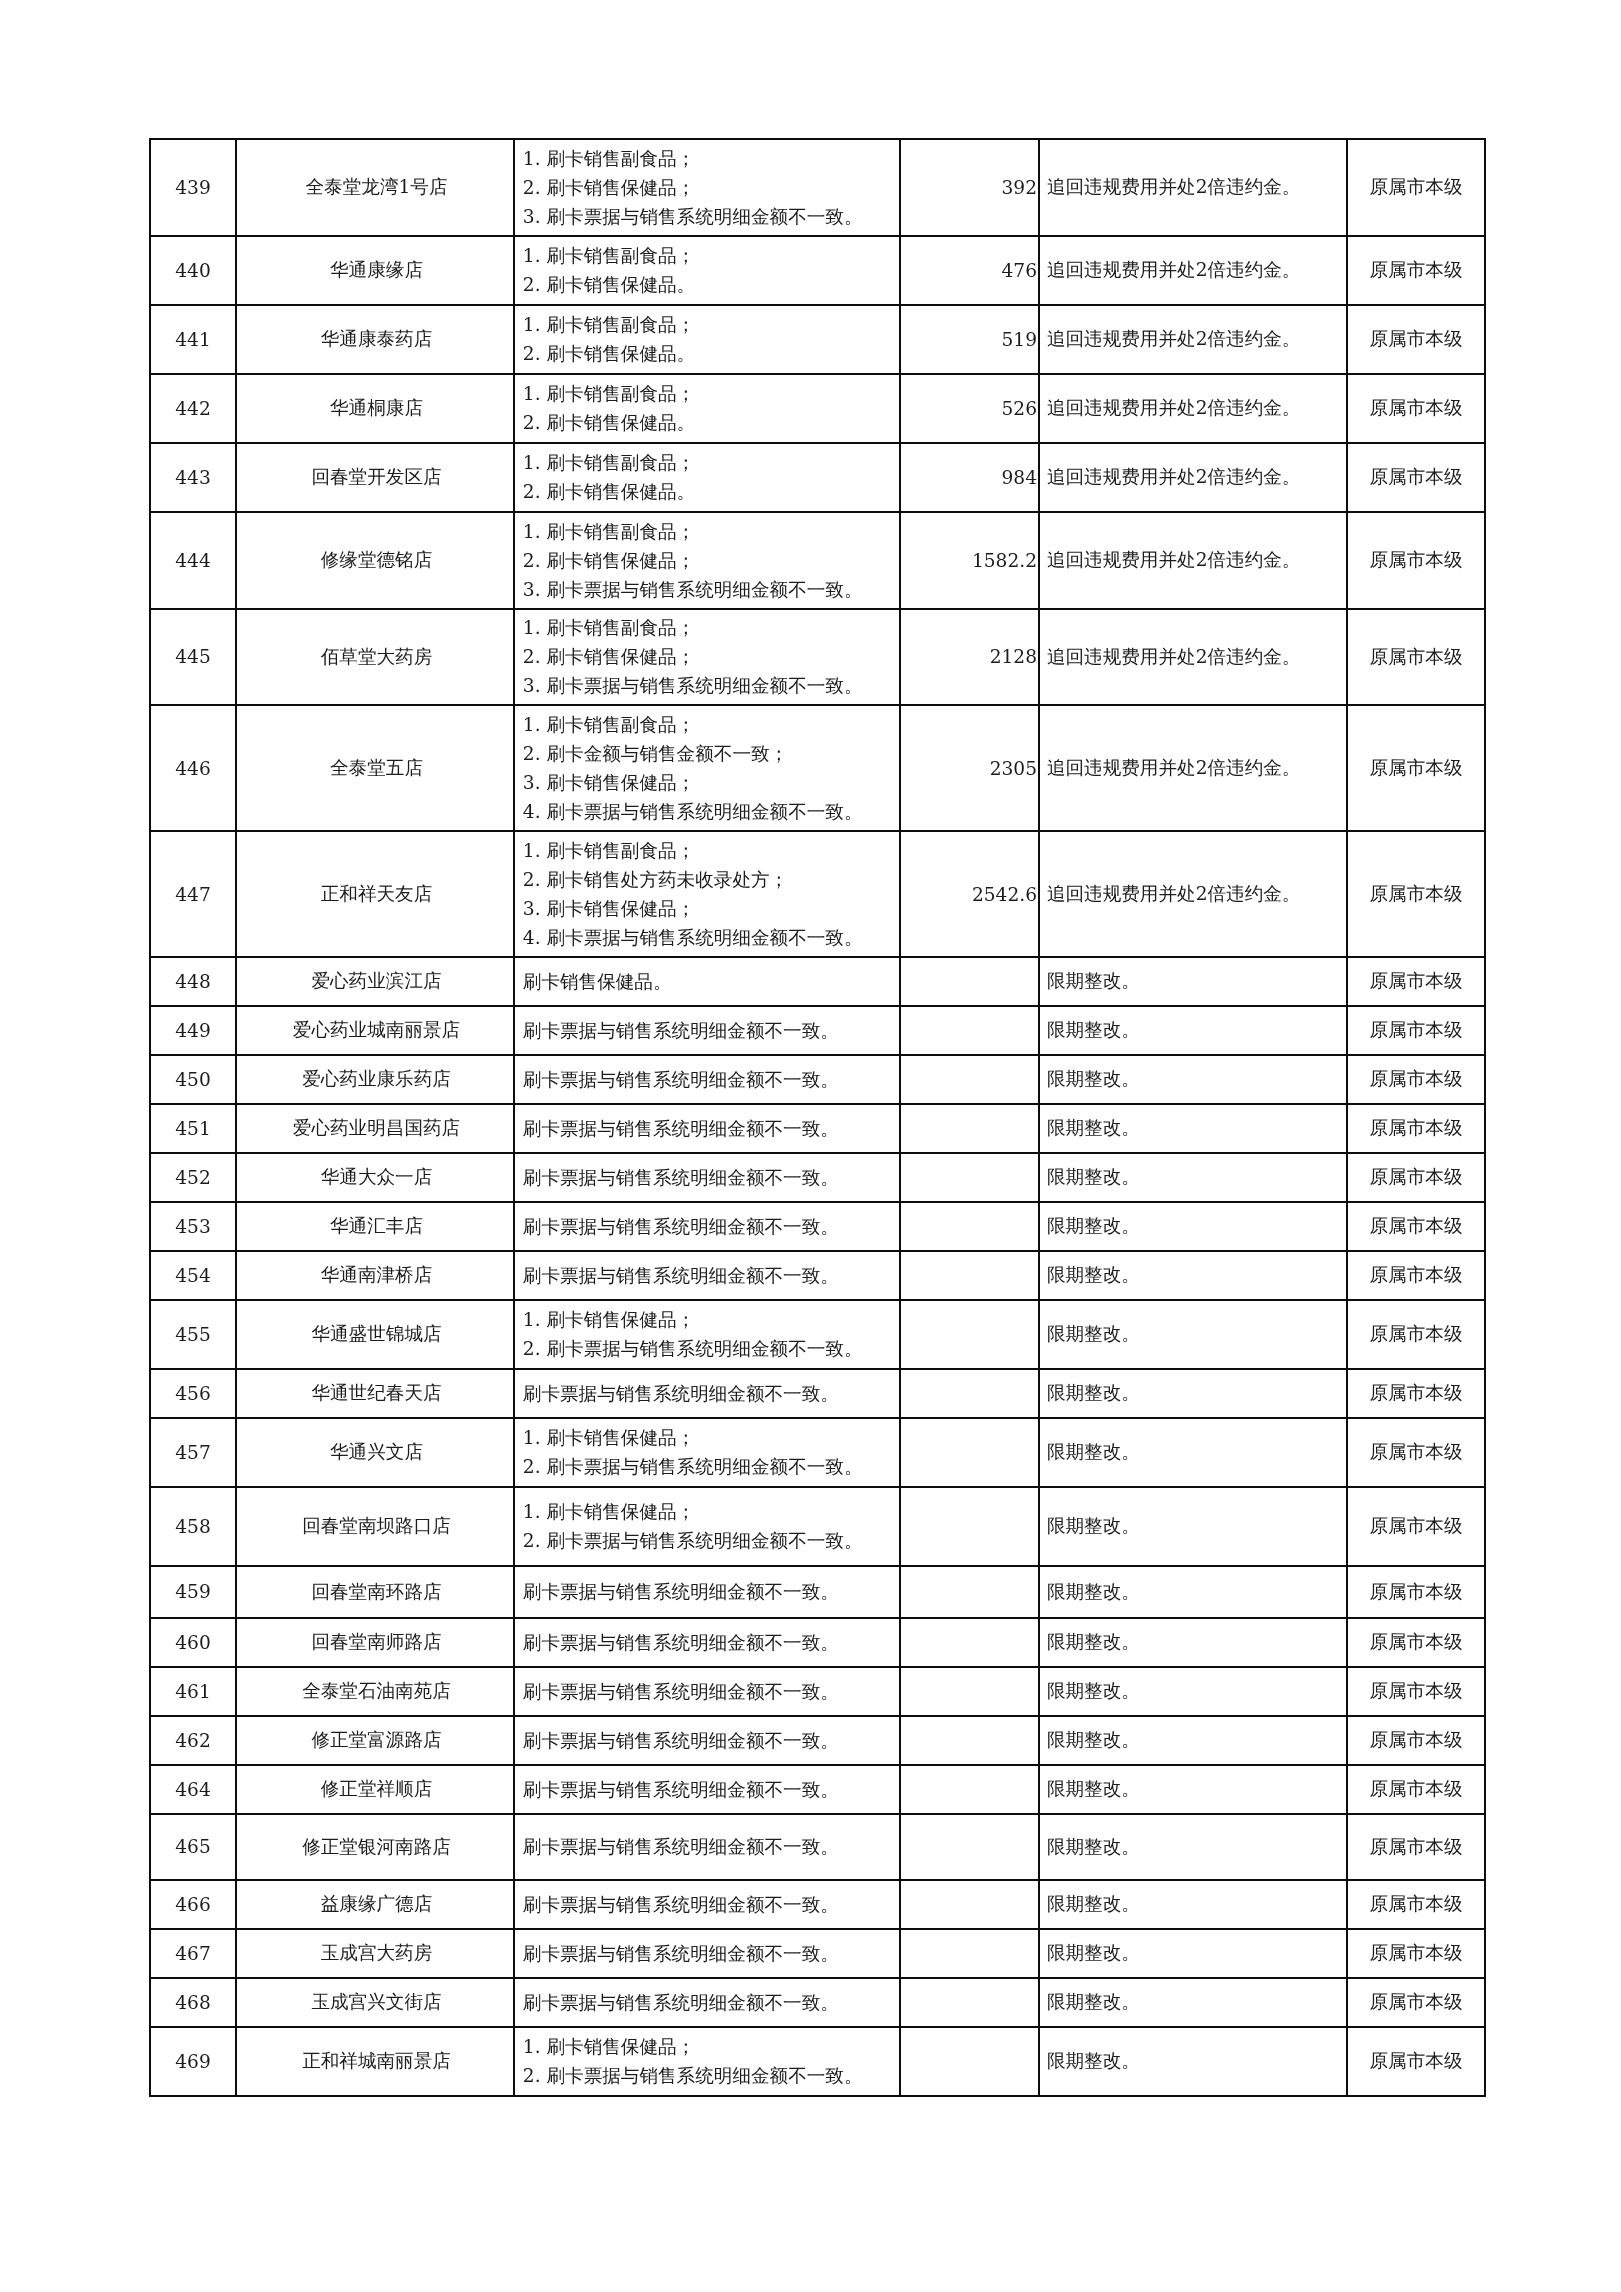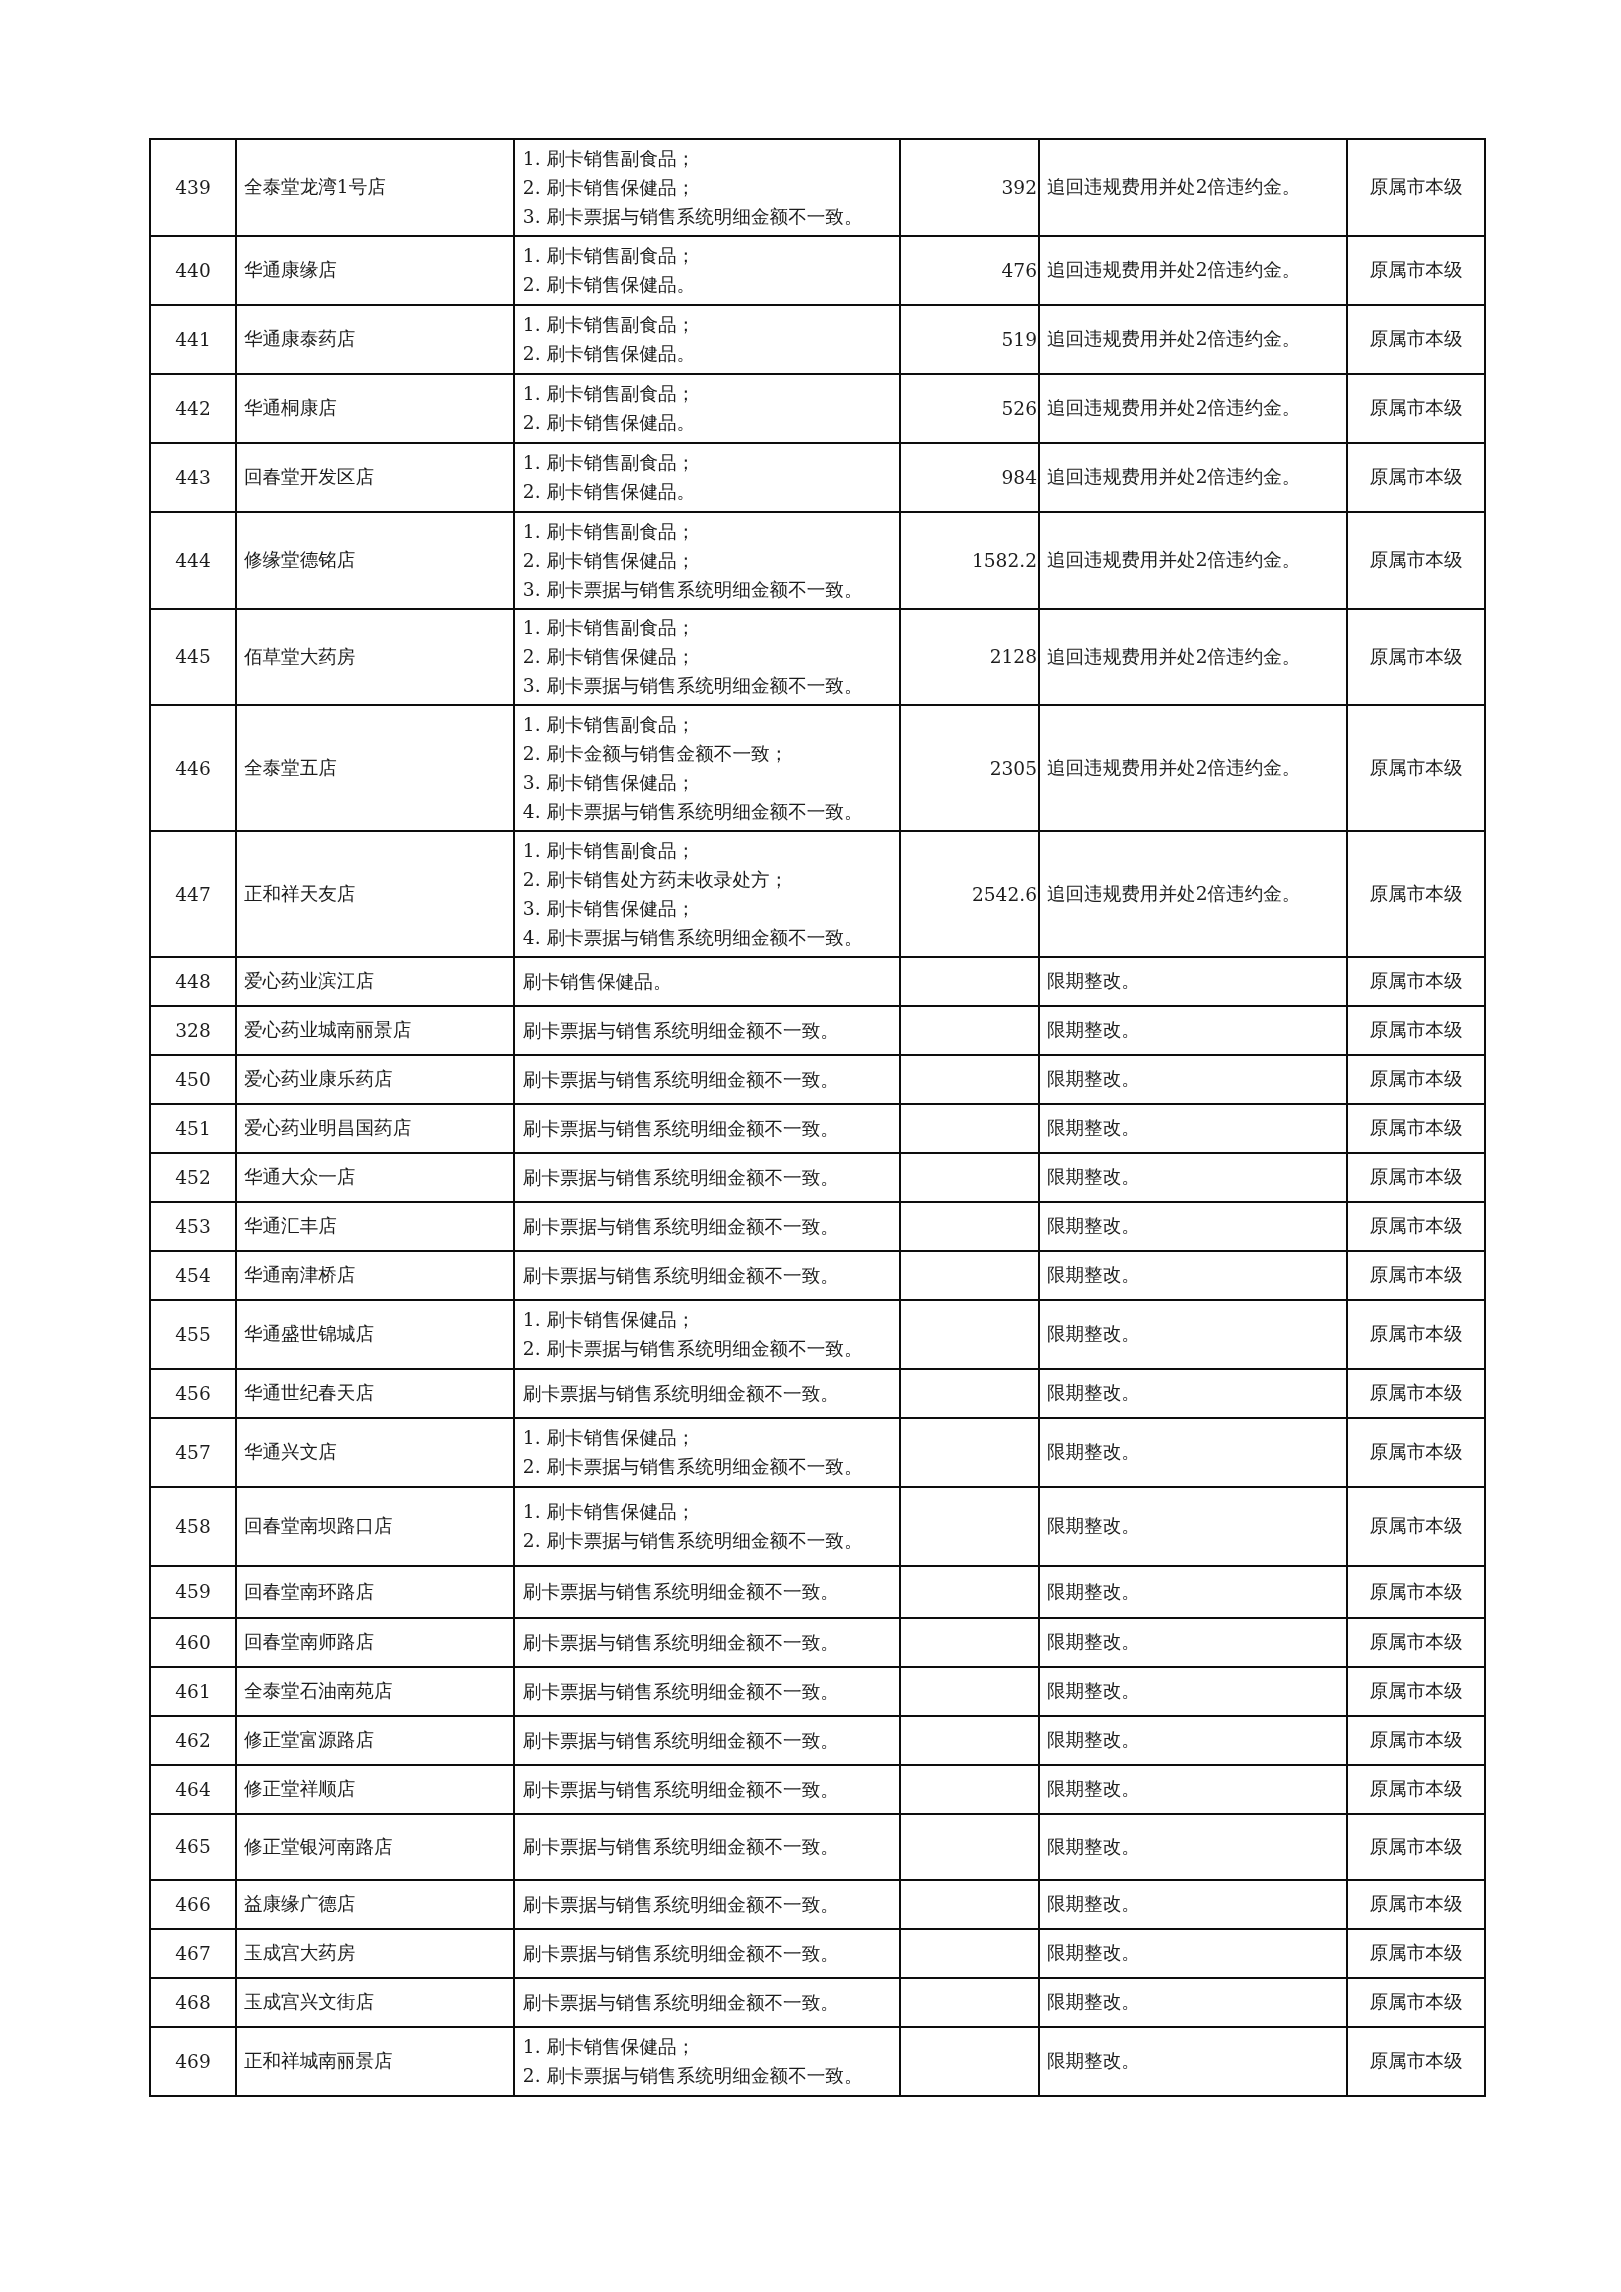--- a/index.html
+++ b/index.html
@@ -31,21 +31,21 @@
     border: 2.9px solid #0d0d0d;
   }
   table.vtable td {
     border: 2px solid #0d0d0d;
     font-size: 18.6px;
     vertical-align: middle;
     overflow: hidden;
     background: #ffffff;
   }
   td.c-no     { text-align: center; }
-  td.c-store  { text-align: left; padding-left: 6.9px; padding-right: 3.9px; }
+  td.c-store  { text-align: center; padding-left: 6.9px; padding-right: 3.9px; }
   td.c-viol   { text-align: left; padding: 3.9px 3.9px 3.9px 7.8px; }
   td.c-amount { text-align: right; }
   td.c-pen    { text-align: left; padding-left: 6.9px; padding-right: 3.9px; }
   td.c-jur    { text-align: center; }
   td.c-viol .vline {
     line-height: 29px;
     white-space: nowrap;
   }
 </style>
 </head>
@@ -172,21 +172,21 @@
           <td class="c-no">448</td>
           <td class="c-store">爱心药业滨江店</td>
           <td class="c-viol">
             <div class="vline">刷卡销售保健品。</div>
           </td>
           <td class="c-amount"></td>
           <td class="c-pen">限期整改。</td>
           <td class="c-jur">原属市本级</td>
         </tr>
         <tr style="height: 49px;">
-          <td class="c-no">328</td>
+          <td class="c-no">449</td>
           <td class="c-store">爱心药业城南丽景店</td>
           <td class="c-viol">
             <div class="vline">刷卡票据与销售系统明细金额不一致。</div>
           </td>
           <td class="c-amount"></td>
           <td class="c-pen">限期整改。</td>
           <td class="c-jur">原属市本级</td>
         </tr>
         <tr style="height: 49px;">
           <td class="c-no">450</td>

